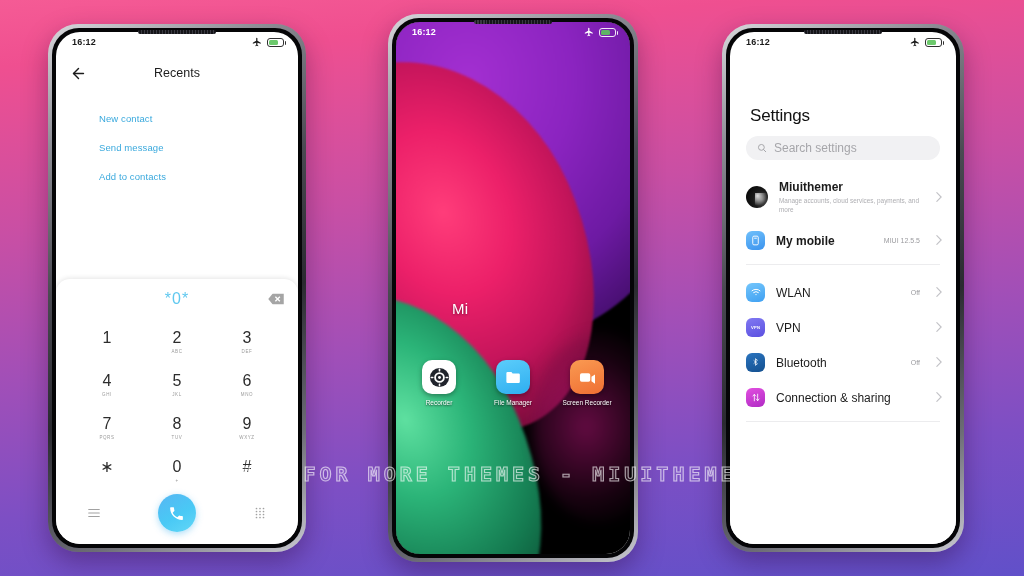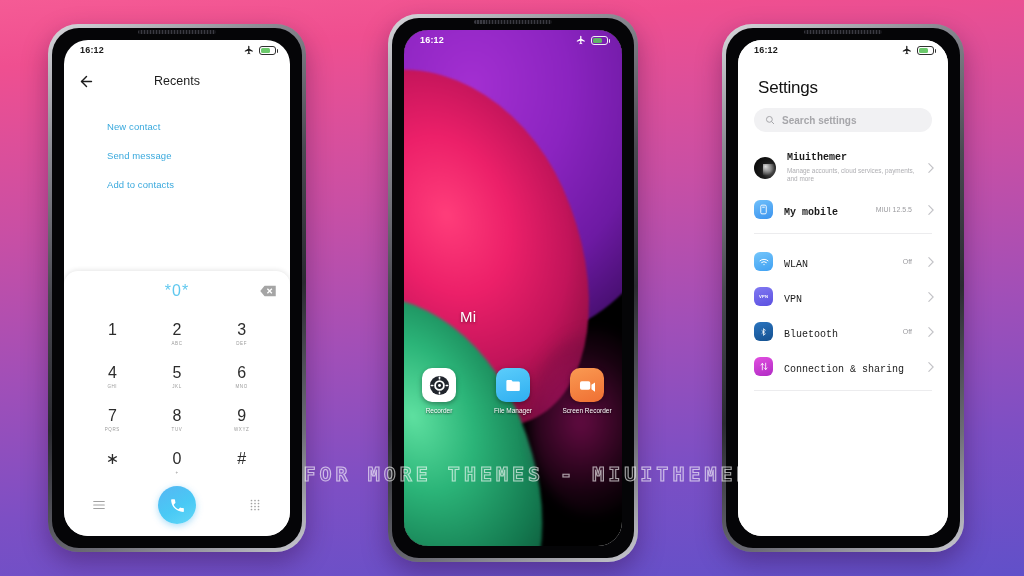--- a/index.html
+++ b/index.html
@@ -17,21 +17,21 @@
     border-radius: 30px;
     background: linear-gradient(150deg,#d8d8dc 0%,#8e8e96 18%,#4a4a52 40%,#2a2a30 60%,#6d6d76 82%,#c9c9d0 100%);
     padding: 4px;
     box-shadow: 0 10px 26px rgba(40,0,50,.35);
   }
   .phone-inner {
     position: relative;
     width: 100%; height: 100%;
     border-radius: 27px;
     background: #050507;
-    padding: 12px;
+    padding: 4px;
   }
   .screen {
     position: relative;
     width: 100%; height: 100%;
     border-radius: 24px;
     overflow: hidden;
     background: #fff;
   }
   .speaker {
     position: absolute;
@@ -151,35 +151,35 @@
     width: 34px; height: 34px; border-radius: 10px;
     display:flex; align-items:center; justify-content:center;
     box-shadow: 0 2px 5px rgba(0,0,0,.35);
   }
   .app-label {
     margin-top: 5px; font-size: 6.5px; color:#fff; text-align:center; line-height: 1.35;
     text-shadow: 0 1px 2px rgba(0,0,0,.75);
   }
 
   
-  .settings-body { position:absolute; inset:0; padding-top: 20px; background:#fff; }
+  .settings-body { position:absolute; inset:0; padding-top: 20px; background:#fff;margin-top:36px; }
   .settings-title { font-size: 17px; color:#111; padding: 18px 20px 10px; letter-spacing:-.2px; }
   .search-bar {
     margin: 0 16px 8px; height: 24px; border-radius: 12px; background:#f1f1f3;
     display:flex; align-items:center; gap: 7px; padding: 0 11px;
   }
-  .search-ph { font-size: 10px; color:#a6a6aa;font-weight:bold; }
+  .search-ph { font-size: 12px; color:#a6a6aa; }
   .set-group { padding-top: 4px; }
   .set-row { display:flex; align-items:center; gap: 11px; padding: 8px 14px 8px 16px; }
   .set-ico {
     width: 19px; height: 19px; border-radius: 6px; flex: 0 0 19px;
     display:flex; align-items:center; justify-content:center;
   }
   .set-txt { flex: 1; min-width: 0; }
-  .set-label { font-size: 10px; color:#1b1b1b; line-height:1.25;font-family:Liberation Mono, monospace; }
+  .set-label { font-size: 12px; color:#1b1b1b; line-height:1.25; }
   .set-sub { font-size: 6.4px; color:#aeaeb2; line-height: 1.4; margin-top: 2px; }
   .set-value { font-size: 7px; color:#9b9b9f; margin-right: 5px; white-space:nowrap; }
   .chev { width: 6px; height: 10px; color:#c2c2c6; flex:0 0 6px; }
   .set-divider { height: 1px; background:#ececee; margin: 6px 16px; }
   .avatar-pic {
     width: 22px; height: 22px; border-radius: 50%; flex:0 0 22px;
     background: radial-gradient(circle at 72% 62%, #5e5e5e 0%, #1a1a1a 42%, #000 100%);
     position: relative; overflow:hidden;
   }
   .avatar-pic:after{

